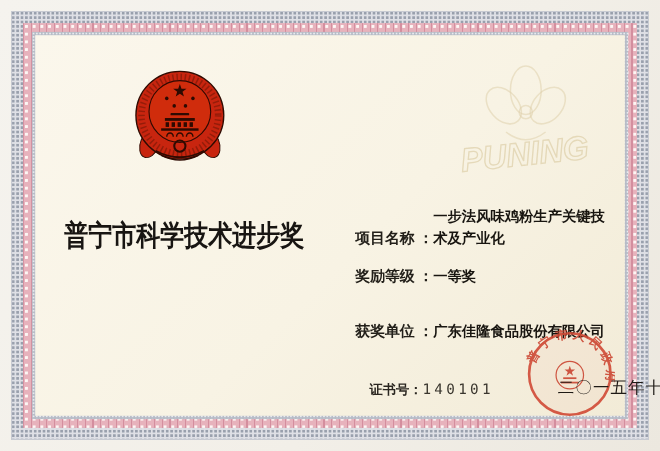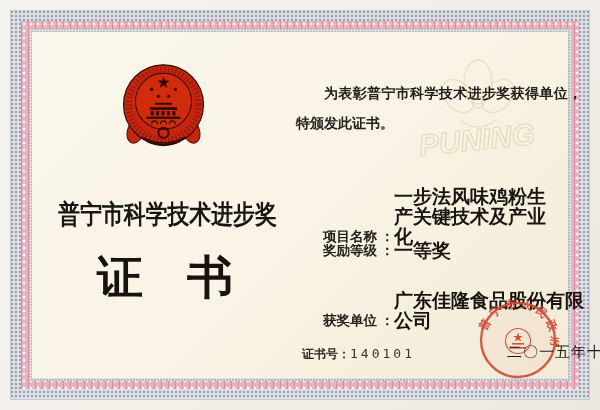--- a/index.html
+++ b/index.html
@@ -52,27 +52,27 @@
     position:absolute;left:296px;top:79px;width:286px;
     font-size:14px;font-weight:bold;line-height:30px;
     text-indent:2em;text-align:justify;color:#23201a;
   }
   .field{position:absolute;left:323px;display:flex;align-items:flex-end;}
   .field .flabel{
     flex:0 0 70px;font-size:13.5px;font-weight:bold;line-height:20px;
     white-space:nowrap;color:#23201a;
   }
   .field .fvalue{
-    font-size:19px;font-weight:bold;line-height:20px;color:#181510;
+    font-size:13px;font-weight:bold;line-height:20px;color:#181510;
   }
   .field-project{top:187px;}
   .field-project .fvalue{width:156px;}
   .field-grade{top:241px;}
   .field-winner{top:291px;}
-  .certno-row{position:absolute;left:302px;top:346px;display:flex;align-items:flex-start;}
+  .certno-row{position:absolute;left:336px;top:346px;display:flex;align-items:center;}
   .certno-label{font-size:12px;font-weight:bold;color:#2a2620;}
   .certno-value{
     font-family:"DejaVu Sans Mono",monospace;
     font-size:13px;letter-spacing:3px;color:#3a362e;
   }
   .issue-date{
     position:absolute;left:461px;top:343px;z-index:3;
     font-size:15px;font-weight:normal;letter-spacing:1px;color:#1e1a15;
     white-space:nowrap;
     margin-left:46px;
@@ -132,23 +132,21 @@
       <path d="M36 73 a3.5 4 0 0 1 7 0"></path>
       <path d="M46.5 73 a3.5 4 0 0 1 7 0"></path>
       <path d="M57 73 a3.5 4 0 0 1 7 0"></path>
     </g>
     <circle cx="50" cy="83" r="6" fill="none" stroke="#2e0a02" stroke-width="2.2"></circle>
     <path d="M24 88 Q50 102 76 88" fill="none" stroke="#2e0a02" stroke-width="2"></path>
     <path d="M30 93 Q50 103 70 93" fill="none" stroke="#2e0a02" stroke-width="1.4"></path>
   </svg>
 
   <div class="award-title">普宁市科学技术进步奖</div>
-  <div class="doc-title">证书</div>
 
-  <div class="intro">为表彰普宁市科学技术进步奖获得单位，特颁发此证书。</div>
 
   <div class="field field-project">
     <span class="flabel">项目名称 ：</span>
     <span class="fvalue">一步法风味鸡粉生产关键技术及产业化</span>
   </div>
 
   <div class="field field-grade">
     <span class="flabel">奖励等级 ：</span>
     <span class="fvalue">一等奖</span>
   </div>

